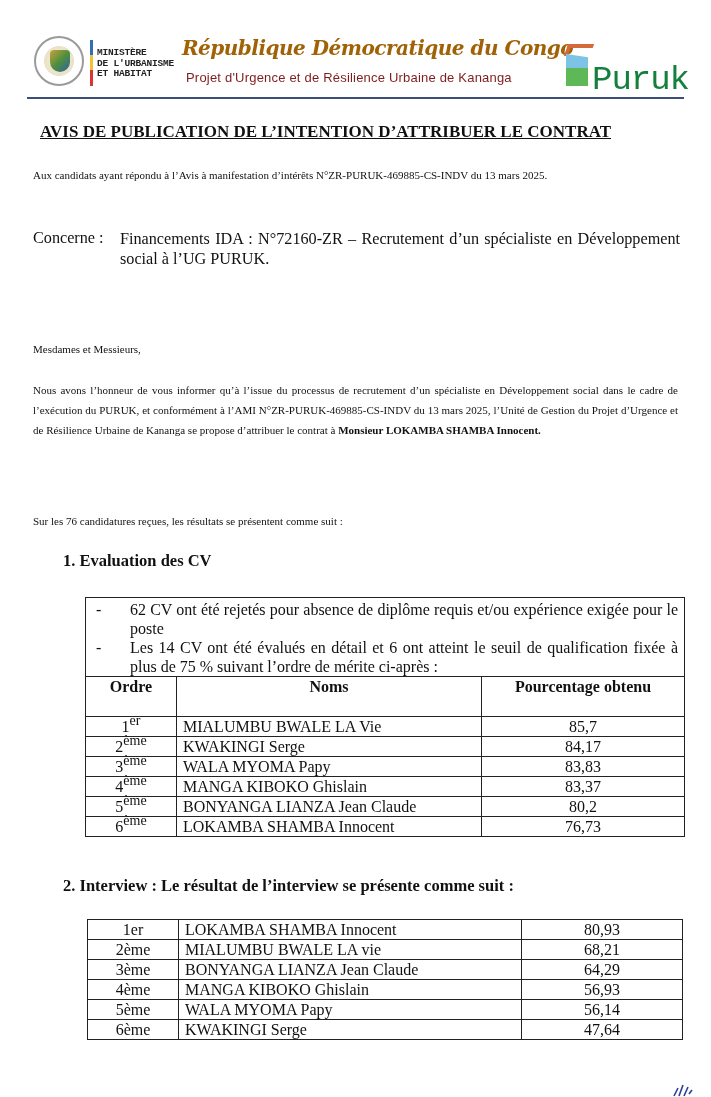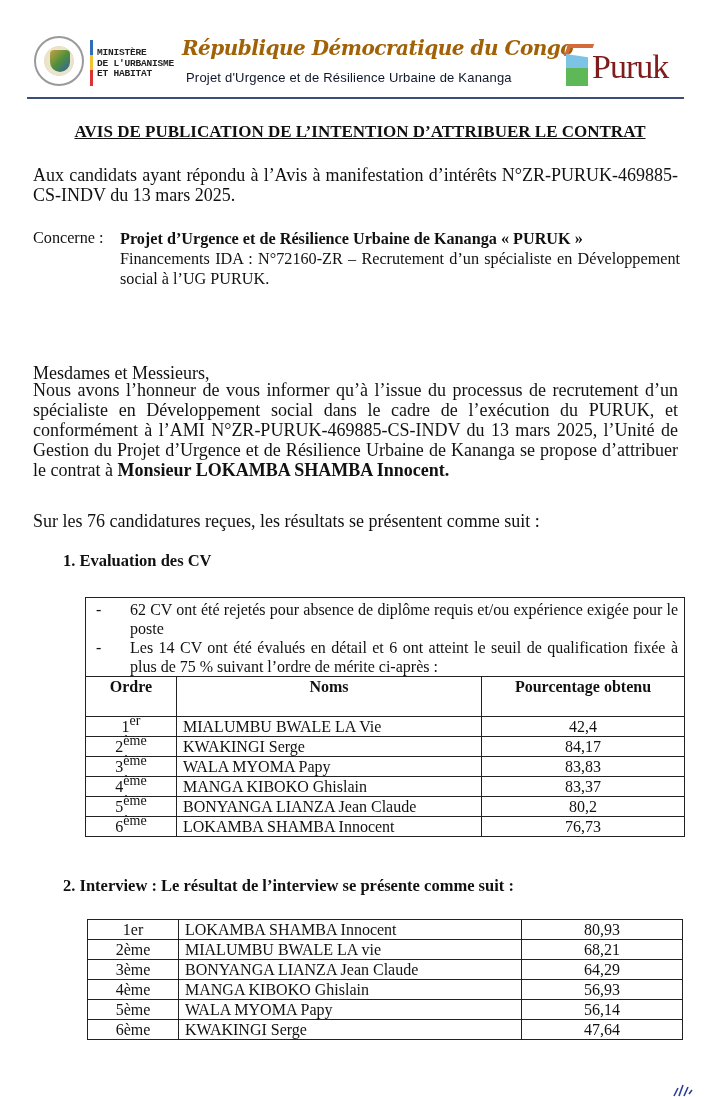--- a/index.html
+++ b/index.html
@@ -12,36 +12,36 @@
           box-sizing:border-box; }
   .seal-inner { position:absolute; left:14px; top:12px; width:20px; height:22px;
           background:linear-gradient(135deg,#c8a23c 0%,#4f8f3c 50%,#2f5fa8 100%); border-radius:4px 4px 10px 10px; }
   .vbar { left:90px; top:40px; width:3px; height:46px;
           background:linear-gradient(#2f6fb8 0%,#2f6fb8 33%,#f2c230 33%,#f2c230 66%,#d33 66%,#d33 100%); }
   .ministry { left:97px; top:32px; font-family:Liberation Mono, monospace; font-weight:bold;
           font-size:9.5px; line-height:10.5px; color:#222; letter-spacing:-0.2px;margin-top:16px; }
   .rdc { left:182px; top:36px; font-family:"DejaVu Serif", serif; font-style:italic; font-weight:bold;
           font-size:20px; color:#a16207; letter-spacing:-0.5px; white-space:nowrap; }
   .projline { left:186px; top:70px; font-family:"Liberation Sans", sans-serif; font-size:13px;
-          color:#0f172a; white-space:nowrap; letter-spacing:0.2px; }
+          color:#7f1d1d; white-space:nowrap; letter-spacing:0.2px; }
   .puruk-logo { left:566px; top:44px; width:140px; height:46px; }
   .puruk-mark { position:absolute; left:0; top:10px; width:22px; height:32px;
           background:linear-gradient(180deg,#7cc3e6 0%,#7cc3e6 45%,#5fb857 45%,#5fb857 100%);
           clip-path:polygon(0 0,100% 10%,100% 100%,0 100%); }
   .puruk-roof { position:absolute; left:0; top:0; width:26px; height:12px;
           border-top:4px solid #d46a3a; border-left:4px solid #d46a3a; transform:skewX(-20deg);
           box-sizing:border-box; }
-  .puruk-text { position:absolute; left:26px; top:4px; font-family:Liberation Serif, serif;
-          font-size:34px; color:#7f1d1d; letter-spacing:-1px; line-height:38px; }
+  .puruk-text { position:absolute; left:26px; top:17px; font-family:Liberation Mono, monospace;
+          font-size:34px; color:#15803d; letter-spacing:-1px; line-height:38px; }
   .hrule { left:27px; top:97px; width:657px; height:2px; background:#3a4f78; }
 
   
-  .title { left:40px; top:122px; width:640px; text-align:center; font-weight:bold; font-size:17px;
+  .title { left:40px; top:122px; width:640px; font-weight:bold; font-size:17px;
            text-decoration:underline; white-space:nowrap; }
-  .para { left:33px; width:645px; font-size:18px; line-height:20px; text-align:justify; }
+  .para { left:33px; width:645px; font-size:11px; line-height:20px; text-align:justify; }
   .b { font-weight:bold; }
   .concerne-label { left:33px; top:229px; font-size:16.2px;text-align:right; }
   .concerne-body { left:120px; top:229px; width:560px; font-size:16.2px; line-height:20px; text-align:justify; }
   .sec-title { left:63px; font-weight:bold; font-size:16.5px; }
 
   
   table { border-collapse:collapse; position:absolute; font-size:16px; }
   td, th { border:1px solid #222; padding:0 6px; line-height:19px; vertical-align:top; }
   th { font-weight:bold;margin-top:12px; }
   .t1 { left:85px; top:597px; width:600px; }
@@ -77,25 +77,24 @@
   <div class="puruk-mark"></div>
   <div class="puruk-text">Puruk</div>
 </div>
 <div class="abs hrule"></div>
 
 <div class="abs title">AVIS DE PUBLICATION DE L’INTENTION D’ATTRIBUER LE CONTRAT</div>
 <div class="abs para" style="top:165px;">Aux candidats ayant répondu à l’Avis à manifestation d’intérêts N°ZR-PURUK-469885-CS-INDV du 13 mars 2025.</div>
 
 <div class="abs concerne-label">Concerne :</div>
 <div class="abs concerne-body">
-  <div class="b">Projet d’Urgence et de Résilience Urbaine de Kananga « PURUK »</div>
   <div>Financements IDA : N°72160-ZR – Recrutement d’un spécialiste en Développement social à l’UG PURUK.</div>
 </div>
 
-<div class="abs para" style="top:339px;margin-top:24px;">Mesdames et Messieurs,</div>
+<div class="abs para" style="top:339px;">Mesdames et Messieurs,</div>
 
 <div class="abs para" style="top:380px;"><span>Nous avons l’honneur de vous informer qu’à l’issue du processus de recrutement d’un spécialiste en Développement social dans le cadre de l’exécution du PURUK, et conformément à l’AMI N°ZR-PURUK-469885-CS-INDV du 13 mars 2025, l’Unité de Gestion du Projet d’Urgence et de Résilience Urbaine de Kananga se propose d’attribuer le contrat à </span><span class="b">Monsieur LOKAMBA SHAMBA Innocent</span><span class="b">.</span></div>
 
 <div class="abs para" style="top:511px;">Sur les 76 candidatures reçues, les résultats se présentent comme suit :</div>
 
 <div class="abs sec-title" style="top:551px;text-align:right;">1.  Evaluation des CV</div>
 
 <table class="t1">
   <tbody>
       <tr>
@@ -111,21 +110,21 @@
     </td>
   </tr>
   <tr style="height:40px;">
     <th class="c-rank">Ordre</th>
     <th class="c-name" style="text-align:center;">Noms</th>
     <th class="c-pct">Pourcentage obtenu</th>
   </tr>
   <tr>
     <td class="c-rank"><span>1</span><sup>er</sup></td>
     <td class="c-name">MIALUMBU BWALE LA Vie</td>
-    <td class="c-pct">42,4</td>
+    <td class="c-pct">85,7</td>
   </tr>
   <tr>
     <td class="c-rank"><span>2</span><sup>ème</sup></td>
     <td class="c-name">KWAKINGI Serge</td>
     <td class="c-pct">84,17</td>
   </tr>
   <tr>
     <td class="c-rank"><span>3</span><sup>ème</sup></td>
     <td class="c-name">WALA MYOMA Papy</td>
     <td class="c-pct">83,83</td>

